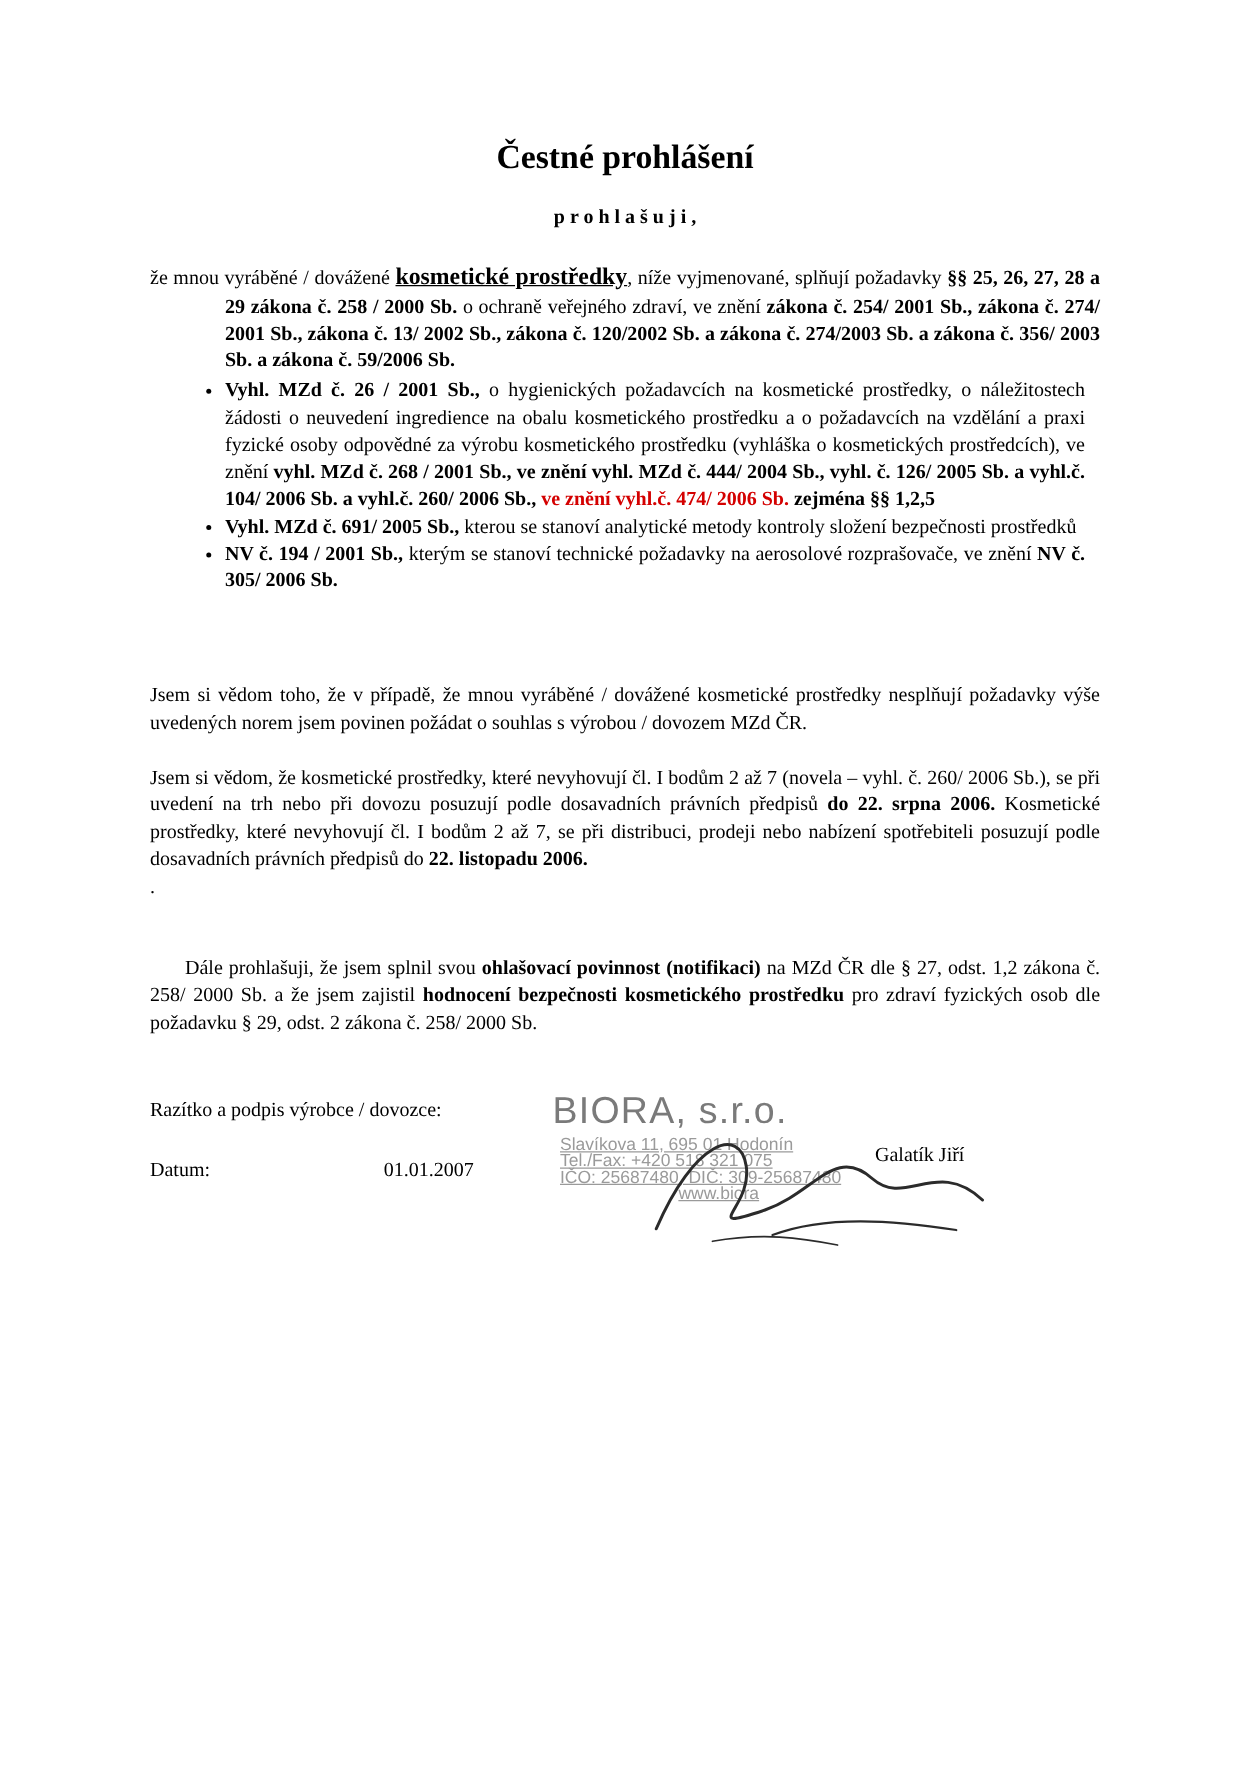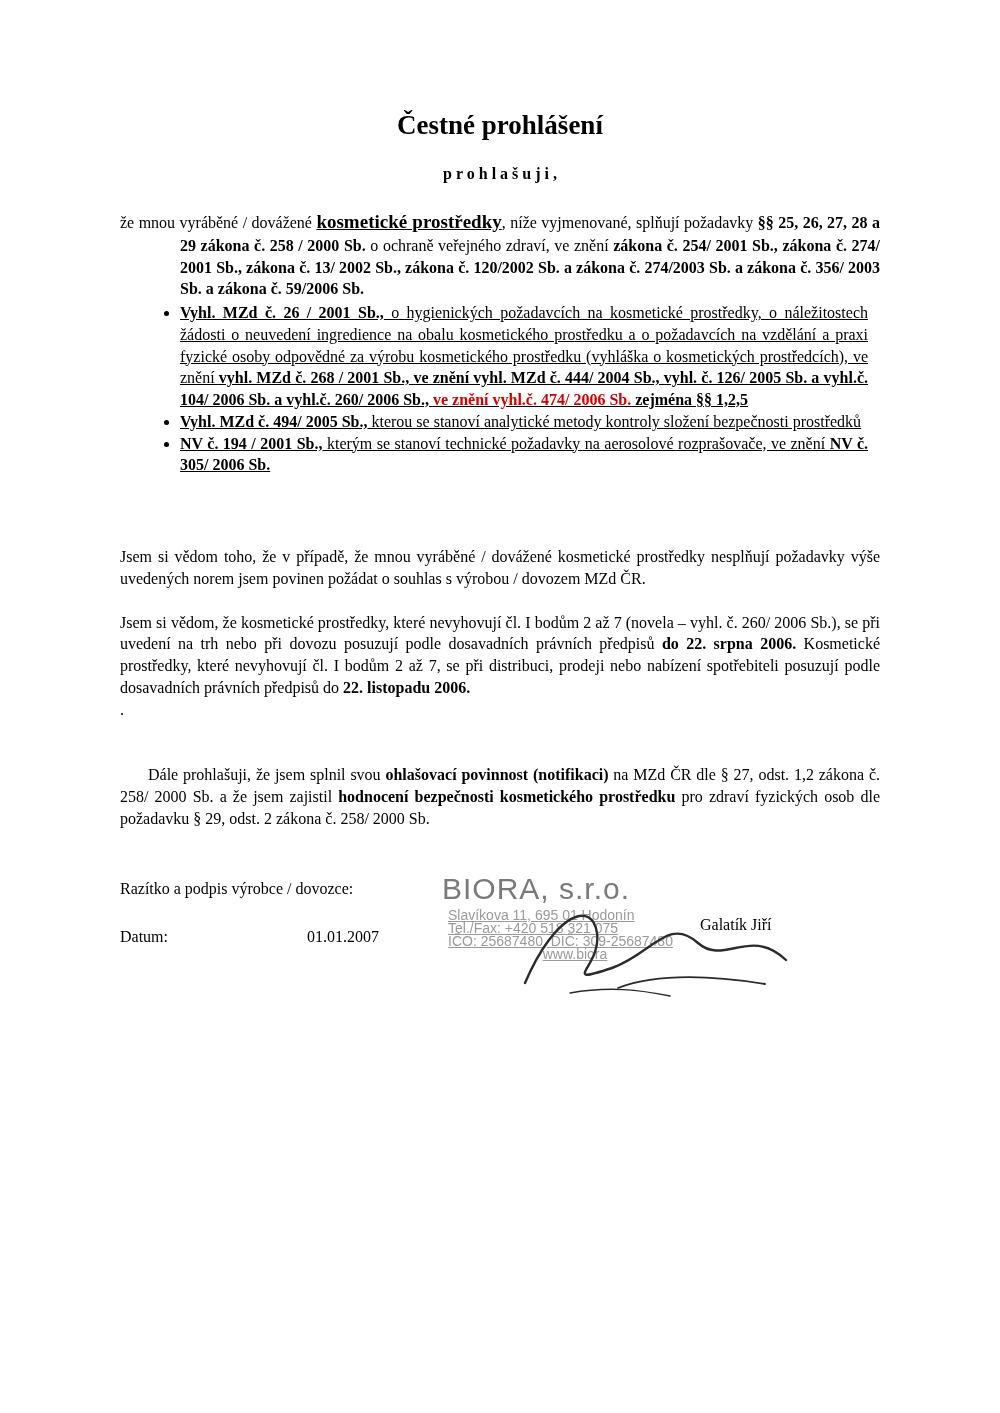--- a/index.html
+++ b/index.html
@@ -33,21 +33,20 @@
   .declaration {
     margin-top: 26px;
     padding-left: 60px;
     text-indent: -60px;
   }
   .reg-label { margin-top: 32px; line-height: 1.36; }
   ul.reg-list {
     margin: 2px 12px 0 0;
     padding-left: 60px;
     list-style-position: outside;
-    text-decoration: underline;
   }
   ul.reg-list li {
     line-height: 1.36;
     text-align: justify;
     padding-left: 0;
   }
   .b { font-weight: bold; }
   .red { font-weight: bold; color: #d40000; }
   .kp {
     font-weight: bold;
@@ -109,21 +108,21 @@
     <h1 class="doc-title">Čestné prohlášení</h1>
 
 
     <p class="declare-word">p r o h l a š u j i ,</p>
 
     <p class="para declaration"><span>že mnou vyráběné / dovážené </span><span class="kp">kosmetické prostředky</span><span>, níže vyjmenované, splňují požadavky </span><span class="b">§§ 25, 26, 27, 28 a 29 zákona č. 258 / 2000 Sb.</span><span> o ochraně veřejného zdraví, ve znění </span><span class="b">zákona č. 254/ 2001 Sb., zákona č. 274/ 2001 Sb., zákona č. 13/ 2002 Sb., zákona č. 120/2002 Sb. a zákona č. 274/2003 Sb. a zákona č. 356/ 2003 Sb. a zákona č. 59/2006 Sb.</span></p>
 
 
     <ul class="reg-list">
       <li><span class="b">Vyhl. MZd č. 26 / 2001 Sb.,</span><span> o hygienických požadavcích na kosmetické prostředky, o náležitostech žádosti o neuvedení ingredience na obalu kosmetického prostředku a o požadavcích na vzdělání a praxi fyzické osoby odpovědné za výrobu kosmetického prostředku (vyhláška o kosmetických prostředcích), ve znění </span><span class="b">vyhl. MZd č. 268 / 2001 Sb., ve znění vyhl. MZd č. 444/ 2004 Sb., vyhl. č. 126/ 2005 Sb. a vyhl.č. 104/ 2006 Sb. a vyhl.č. 260/ 2006 Sb., </span><span class="red">ve znění vyhl.č. 474/ 2006 Sb.</span><span class="b"> zejména §§ 1,2,5</span></li>
-      <li><span class="b">Vyhl. MZd č. 494/ 2005 Sb.,</span><span> kterou se stanoví analytické metody kontroly složení bezpečnosti prostředků</span></li>
+      <li><span class="b">Vyhl. MZd č. 691/ 2005 Sb.,</span><span> kterou se stanoví analytické metody kontroly složení bezpečnosti prostředků</span></li>
       <li><span class="b">NV č. 194 / 2001 Sb.,</span><span> kterým se stanoví technické požadavky na aerosolové rozprašovače, ve znění </span><span class="b">NV č. 305/ 2006 Sb.</span></li>
     </ul>
 
     <p class="para awareness1"><span>Jsem si vědom toho, že v případě, že mnou vyráběné / dovážené kosmetické prostředky nesplňují požadavky výše uvedených norem jsem povinen požádat o souhlas s výrobou / dovozem MZd ČR.</span></p>
 
     <p class="para awareness2"><span>Jsem si vědom, že kosmetické prostředky, které nevyhovují čl. I bodům 2 až 7 (novela – vyhl. č. 260/ 2006 Sb.), se při uvedení na trh nebo při dovozu posuzují podle dosavadních právních předpisů </span><span class="b">do 22. srpna 2006.</span><span> Kosmetické prostředky, které nevyhovují čl. I bodům 2 až 7, se při distribuci, prodeji nebo nabízení spotřebiteli posuzují podle dosavadních právních předpisů do </span><span class="b">22. listopadu 2006.</span></p>
 
     <p class="lone-dot">.</p>
 
     <p class="para notification"><span>Dále prohlašuji, že jsem splnil svou </span><span class="b">ohlašovací povinnost (notifikaci)</span><span> na MZd ČR dle § 27, odst. 1,2 zákona č. 258/ 2000 Sb. a že jsem zajistil </span><span class="b">hodnocení bezpečnosti kosmetického prostředku</span><span> pro zdraví fyzických osob dle požadavku § 29, odst. 2 zákona č. 258/ 2000 Sb.</span></p>

